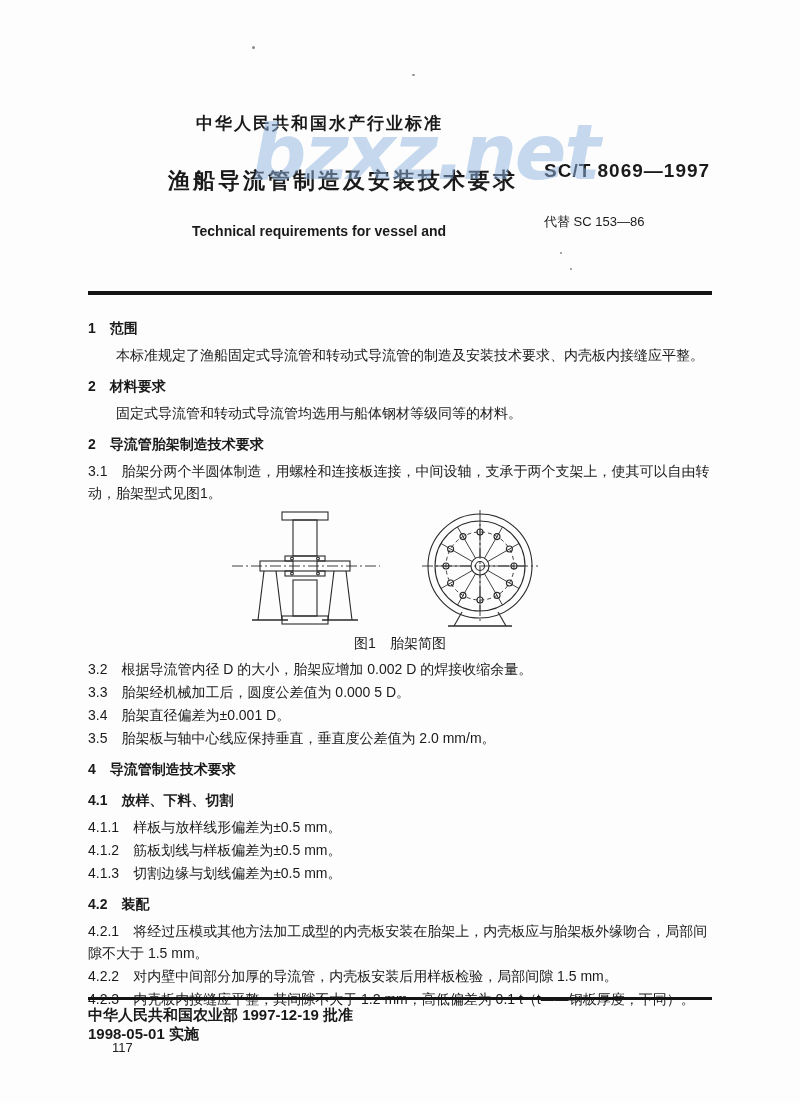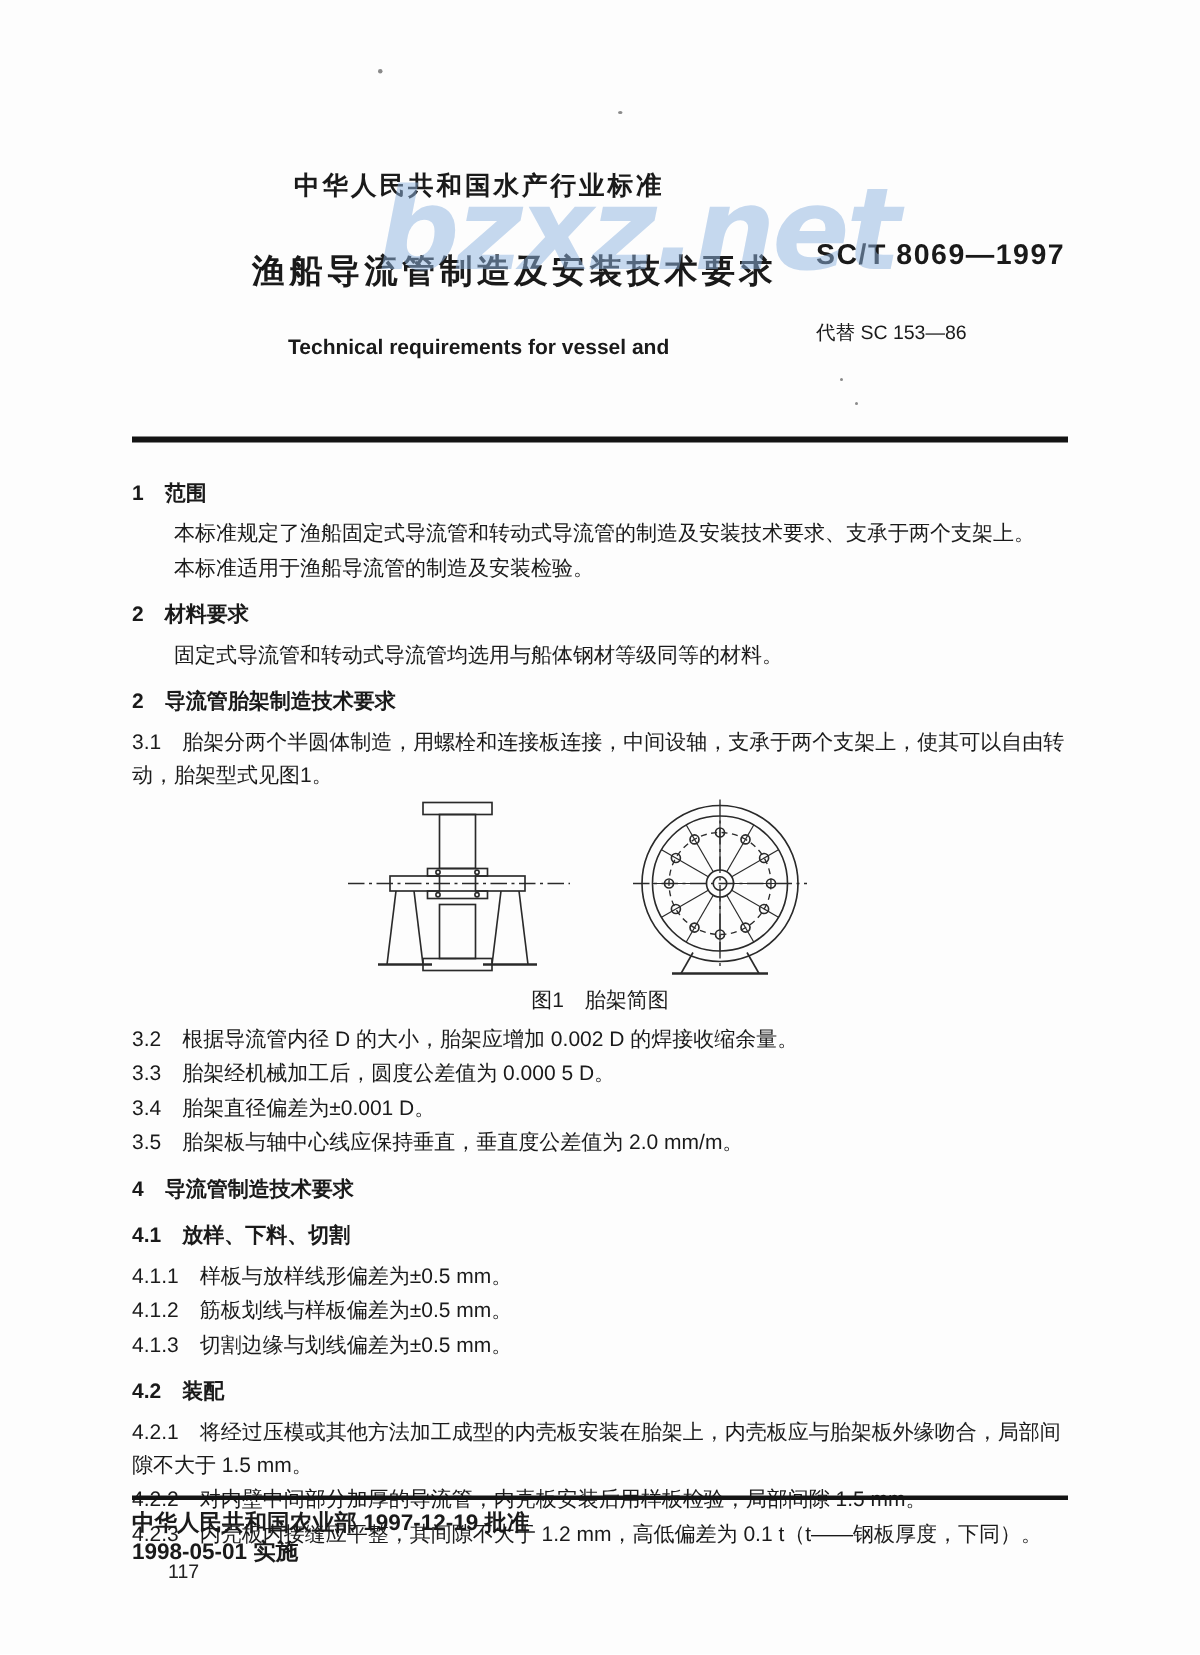--- a/index.html
+++ b/index.html
@@ -59,22 +59,21 @@
   <div class="doc-title">渔船导流管制造及安装技术要求</div>
   <div class="std-no">SC/T 8069—1997</div>
   <div class="en-title">
     <div>Technical requirements for vessel and</div>
   </div>
   <div class="replaces">代替 SC 153—86</div>
   <div class="rule-top"></div>
 
   <div class="main">
     <div class="h">1　范围</div>
-    <div class="p indent">本标准规定了渔船固定式导流管和转动式导流管的制造及安装技术要求、支承于两个支架上。</div>
-    <div class="p indent">本标准适用于渔船导流管的制造及安装检验。</div>
+    <div class="p indent">本标准规定了渔船固定式导流管和转动式导流管的制造及安装技术要求、内壳板内接缝应平整。</div>
 
     <div class="h">2　材料要求</div>
     <div class="p indent">固定式导流管和转动式导流管均选用与船体钢材等级同等的材料。</div>
 
     <div class="h">2　导流管胎架制造技术要求</div>
     <div class="p">3.1　胎架分两个半圆体制造，用螺栓和连接板连接，中间设轴，支承于两个支架上，使其可以自由转动，胎架型式见图1。</div>
 
     <div class="fig">
       <svg width="340" height="122" viewBox="0 0 340 122" fill="none" stroke="#2a2a2a" stroke-width="1.1">
 

